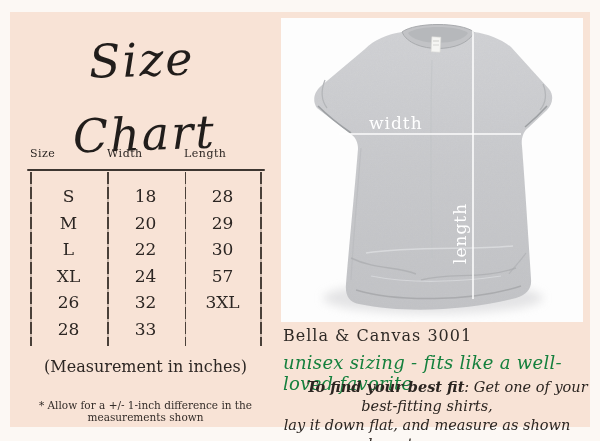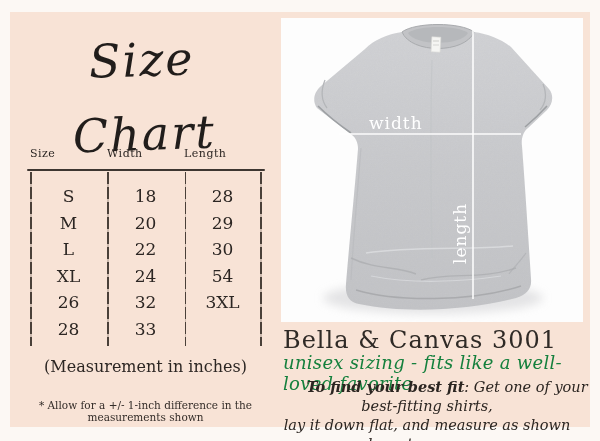--- a/index.html
+++ b/index.html
@@ -72,21 +72,21 @@
   }
   .photo svg { display:block; }
   .mlabel {
     font-family:"DejaVu Serif", serif;
     font-size:17px; fill:#ffffff; letter-spacing:1px;
   }
 
   
   .product-name {
     position:absolute; left:283px; top:326px;
-    font-size:24px; letter-spacing:1px; color:#2f2a26;
+    font-size:16px; letter-spacing:1px; color:#2f2a26;
   }
   .product-tagline {
     position:absolute; left:283px; top:352px;
     font-size:18px; font-style:italic; color:#15803d; letter-spacing:0.3px;
   }
   .tip {
     position:absolute; left:264px; top:377px; width:326px;
     text-align:center; font-style:italic; font-size:14.5px; line-height:19px;
     color:#2b2521;
   }
@@ -117,21 +117,21 @@
     <span>18</span>
     <span>28</span>
     <span>M</span>
     <span>20</span>
     <span>29</span>
     <span>L</span>
     <span>22</span>
     <span>30</span>
     <span>XL</span>
     <span>24</span>
-    <span>54</span>
+    <span>57</span>
     <span>26</span>
     <span>32</span>
     <span>3XL</span>
     <span>28</span>
     <span>33</span>
   </div>
 
   <div class="note">(Measurement in inches)</div>
   <div class="footnote">* Allow for a +/- 1-inch difference in the measurements shown</div>
 

